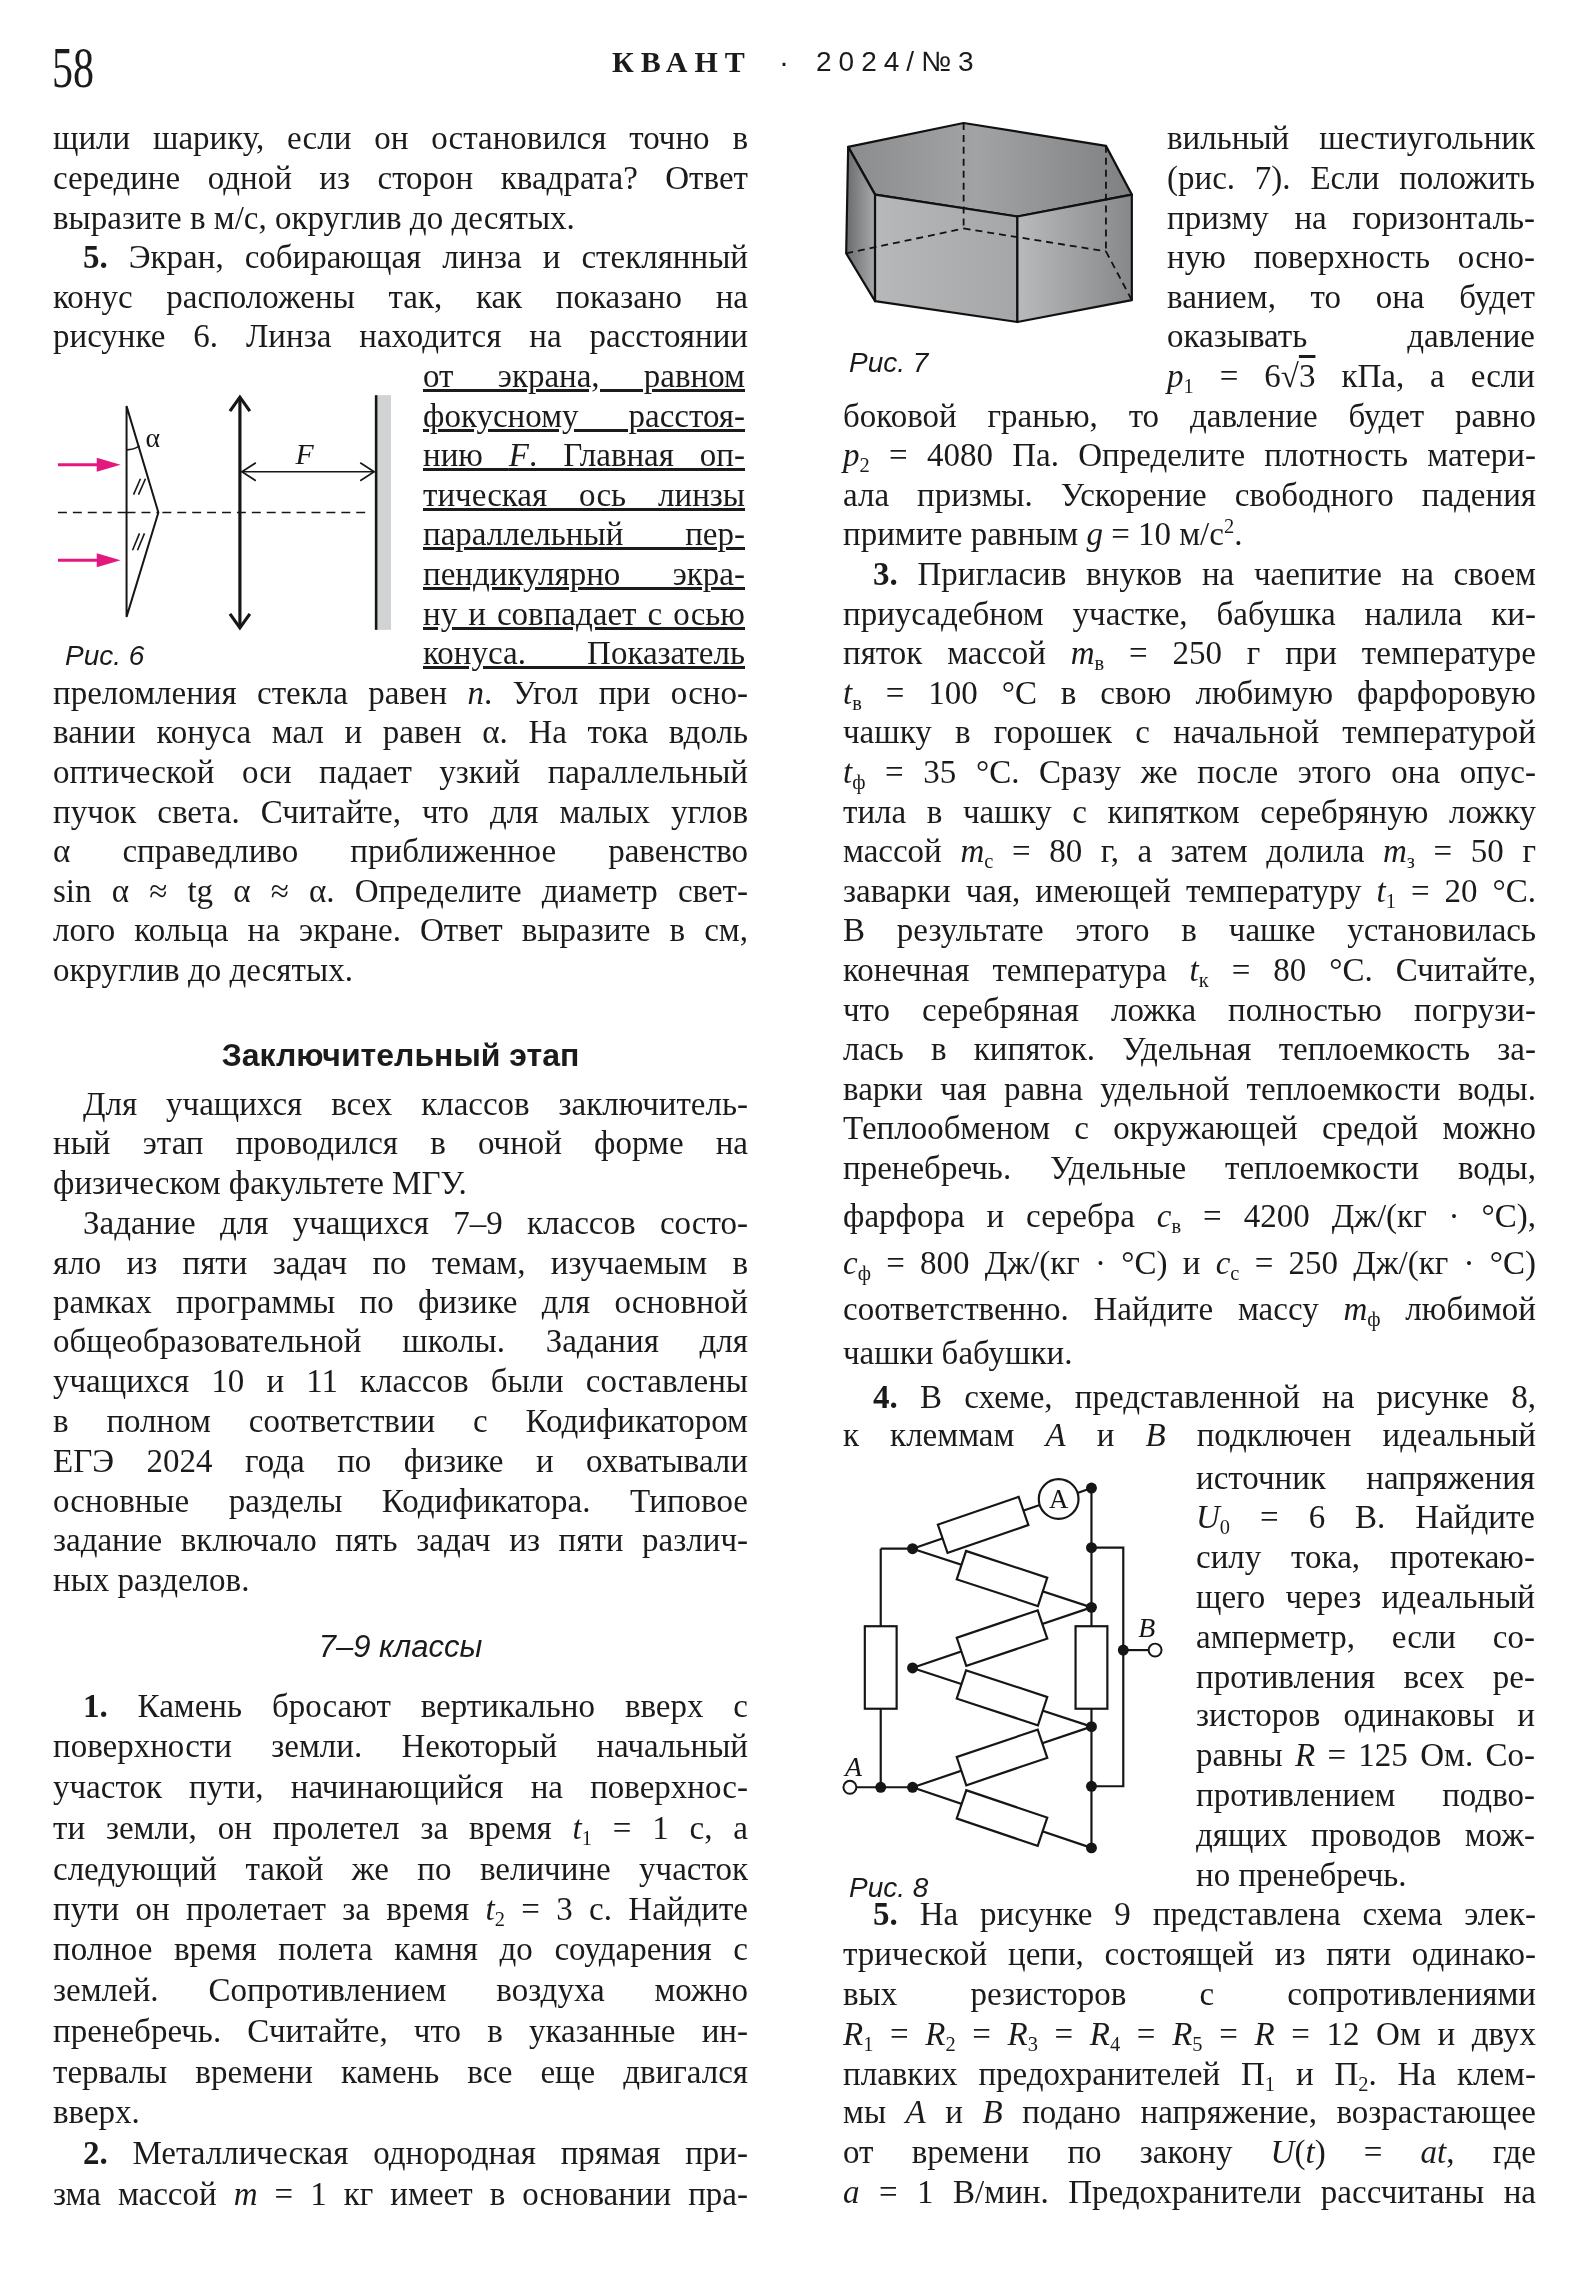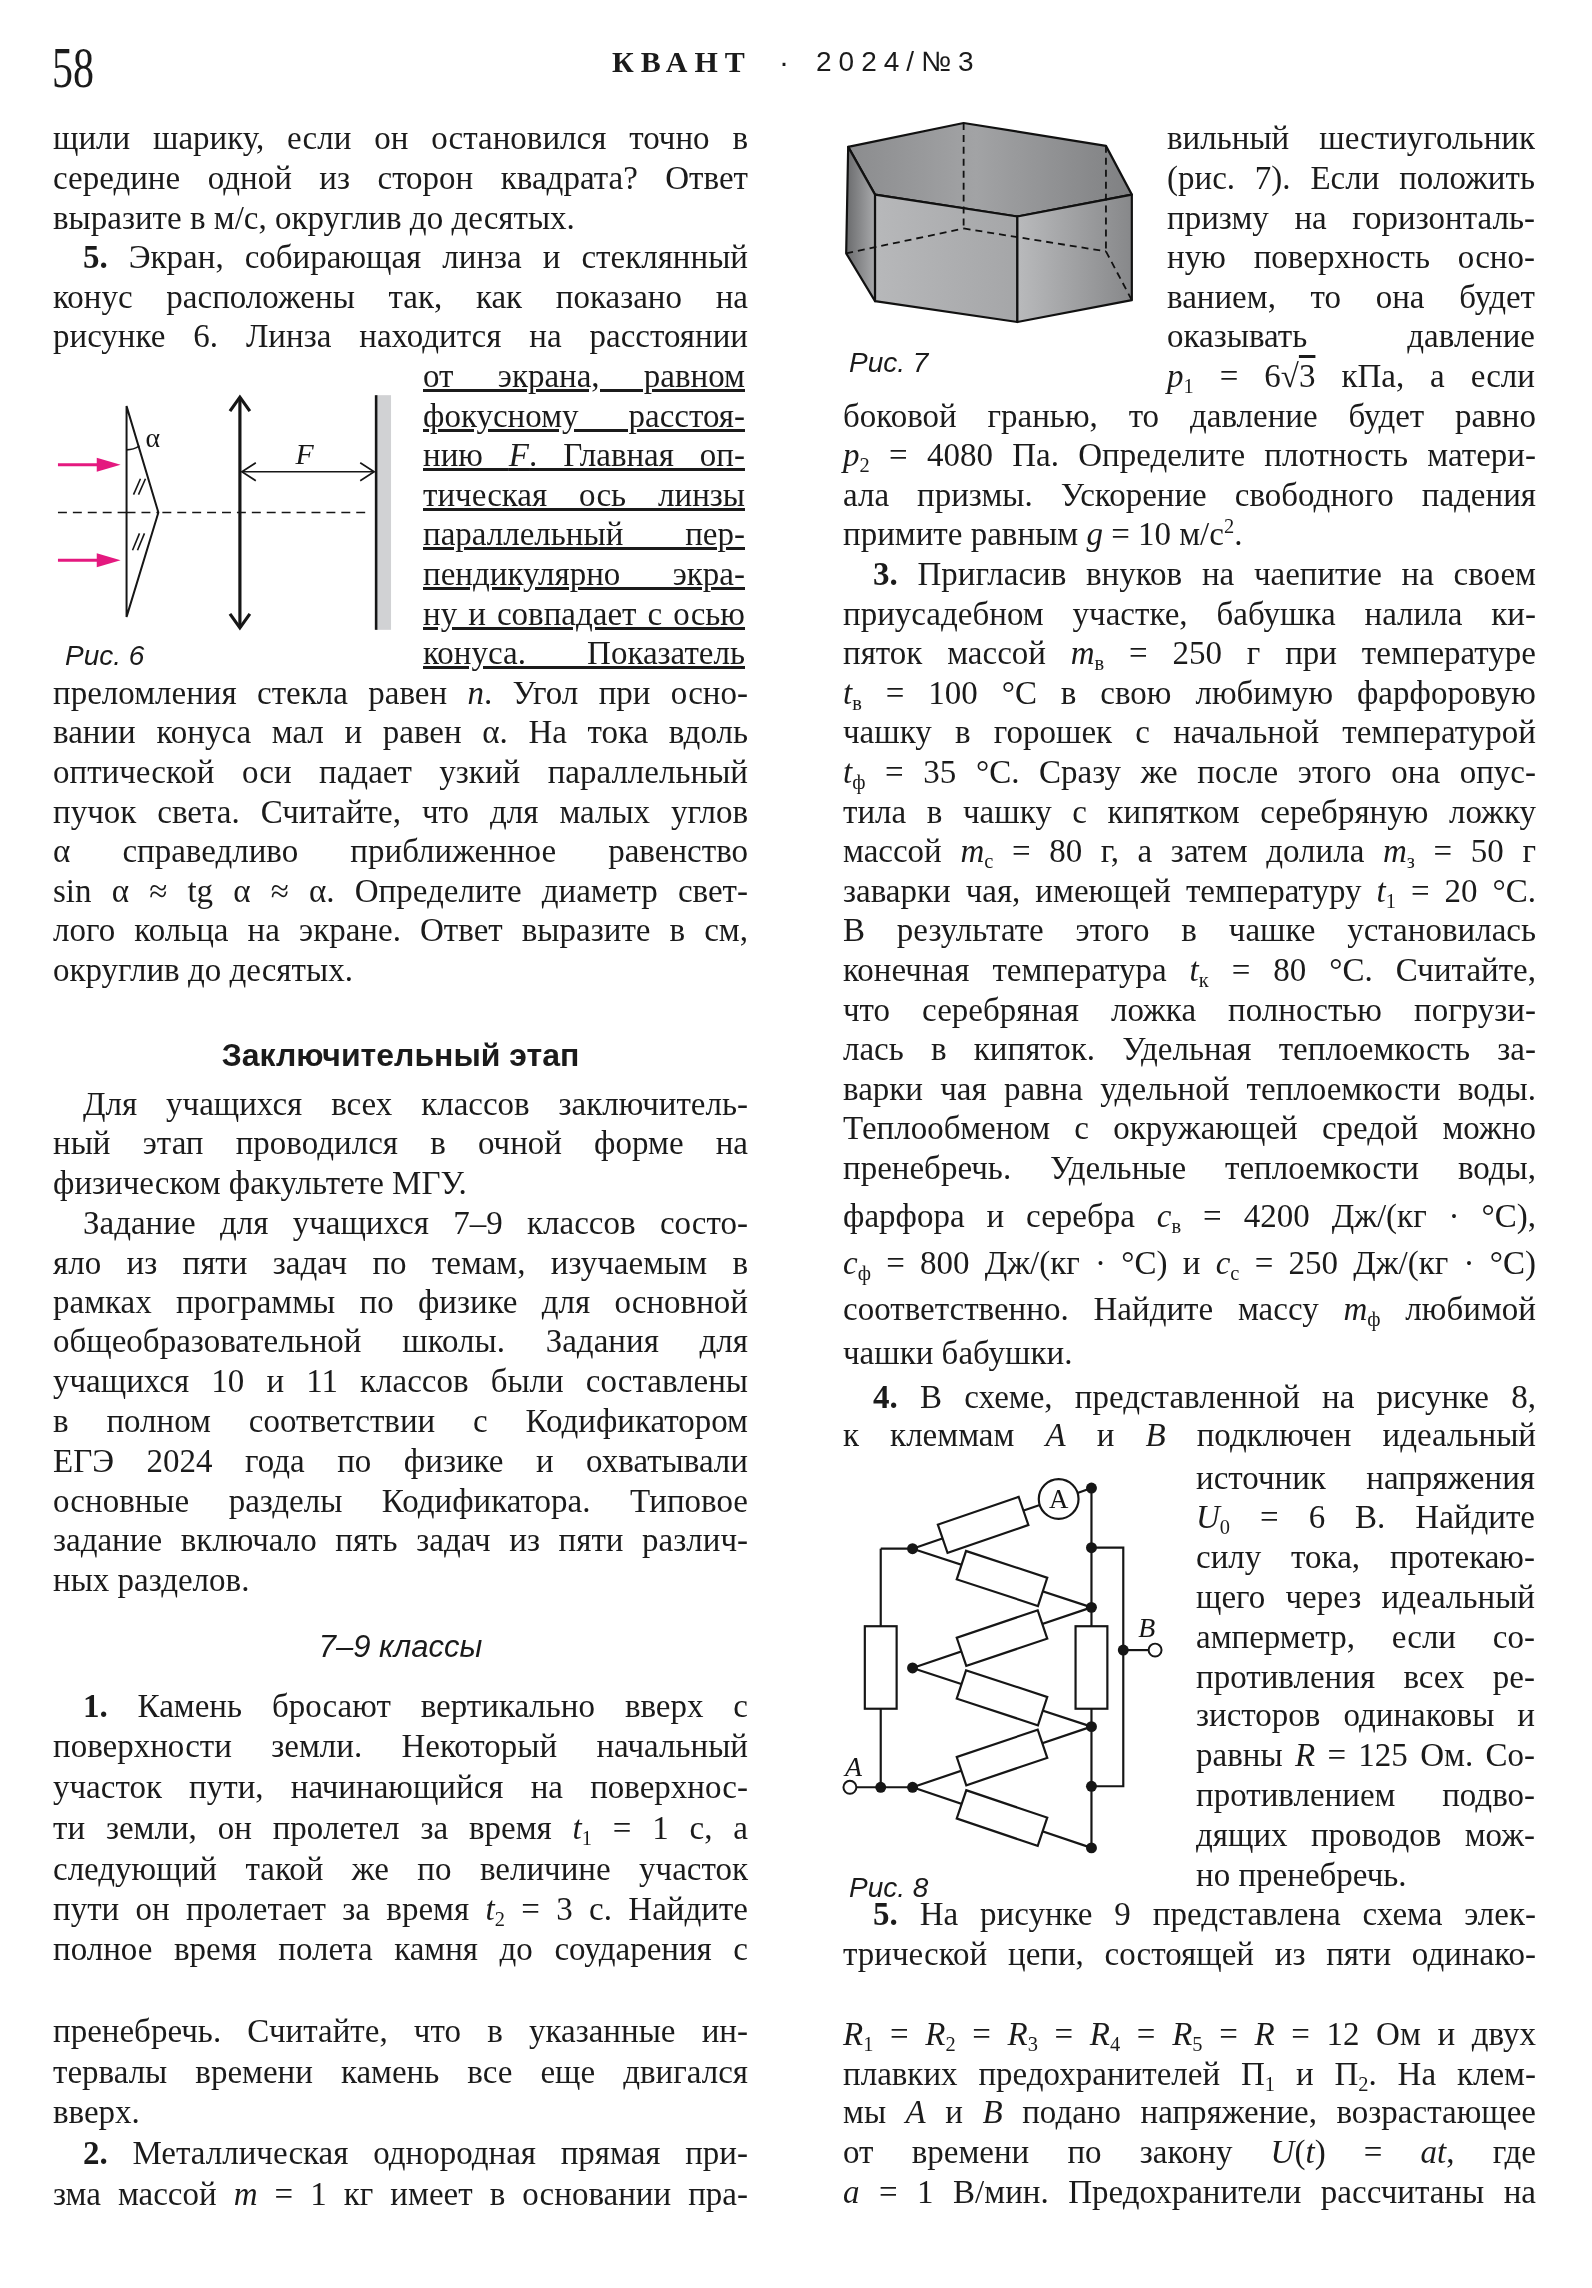--- a/index.html
+++ b/index.html
@@ -192,20 +192,21 @@
   <div class="ln lc j" style="top:1520px"><span>задание включало пять задач из пяти различ-</span></div>
   <div class="ln lc" style="top:1560px"><span>ных разделов.</span></div>
 
   <div class="ln lc j ind" style="top:1686px"><span class="b">1.</span><span> Камень бросают вертикально вверх с</span></div>
   <div class="ln lc j" style="top:1726px"><span>поверхности земли. Некоторый начальный</span></div>
   <div class="ln lc j" style="top:1767px"><span>участок пути, начинающийся на поверхнос-</span></div>
   <div class="ln lc j" style="top:1808px"><span>ти земли, он пролетел за время </span><span class="i">t</span><span class="sub">1</span><span> = 1 с, а</span></div>
   <div class="ln lc j" style="top:1849px"><span>следующий такой же по величине участок</span></div>
   <div class="ln lc j" style="top:1889px"><span>пути он пролетает за время </span><span class="i">t</span><span class="sub">2</span><span> = 3 с. Найдите</span></div>
   <div class="ln lc j" style="top:1929px"><span>полное время полета камня до соударения с</span></div>
+  <div class="ln lc j" style="top:1970px"><span>землей. Сопротивлением воздуха можно</span></div>
   <div class="ln lc j" style="top:2052px"><span>тервалы времени камень все еще двигался</span></div>
   <div class="ln lc j" style="top:2011px"><span>пренебречь. Считайте, что в указанные ин-</span></div>
   <div class="ln lc" style="top:2092px"><span>вверх.</span></div>
   <div class="ln lc j ind" style="top:2133px"><span class="b">2.</span><span> Металлическая однородная прямая при-</span></div>
   <div class="ln lc j" style="top:2174px"><span>зма массой </span><span class="i">m</span><span> = 1 кг имеет в основании пра-</span></div>
 
   <div class="ln rw7 j" style="top:118px"><span>вильный шестиугольник</span></div>
   <div class="ln rw7 j" style="top:158px"><span>(рис. 7). Если положить</span></div>
   <div class="ln rw7 j" style="top:198px"><span>призму на горизонталь-</span></div>
   <div class="ln rw7 j" style="top:237px"><span>ную поверхность осно-</span></div>
@@ -244,20 +245,21 @@
   <div class="ln rw8 j" style="top:1577px"><span>щего через идеальный</span></div>
   <div class="ln rw8 j" style="top:1617px"><span>амперметр, если со-</span></div>
   <div class="ln rw8 j" style="top:1657px"><span>противления всех ре-</span></div>
   <div class="ln rw8 j" style="top:1695px"><span>зисторов одинаковы и</span></div>
   <div class="ln rw8 j" style="top:1735px"><span>равны </span><span class="i">R</span><span> = 125 Ом. Со-</span></div>
   <div class="ln rw8 j" style="top:1775px"><span>противлением подво-</span></div>
   <div class="ln rw8 j" style="top:1815px"><span>дящих проводов мож-</span></div>
   <div class="ln rw8" style="top:1855px"><span>но пренебречь.</span></div>
   <div class="ln rc j ind" style="top:1894px"><span class="b">5.</span><span> На рисунке 9 представлена схема элек-</span></div>
   <div class="ln rc j" style="top:1934px"><span>трической цепи, состоящей из пяти одинако-</span></div>
+  <div class="ln rc j" style="top:1974px"><span>вых резисторов с сопротивлениями</span></div>
   <div class="ln rc j" style="top:2014px"><span class="i">R</span><span class="sub">1</span><span> = </span><span class="i">R</span><span class="sub">2</span><span> = </span><span class="i">R</span><span class="sub">3</span><span> = </span><span class="i">R</span><span class="sub">4</span><span> = </span><span class="i">R</span><span class="sub">5</span><span> = </span><span class="i">R</span><span> = 12 Ом и двух</span></div>
   <div class="ln rc j" style="top:2054px"><span>плавких предохранителей П</span><span class="sub">1</span><span> и П</span><span class="sub">2</span><span>. На клем-</span></div>
   <div class="ln rc j" style="top:2092px"><span>мы </span><span class="i">A</span><span> и </span><span class="i">B</span><span> подано напряжение, возрастающее</span></div>
   <div class="ln rc j" style="top:2132px"><span>от времени по закону </span><span class="i">U</span><span>(</span><span class="i">t</span><span>) = </span><span class="i">at</span><span>, где</span></div>
   <div class="ln rc j" style="top:2172px"><span class="i">a</span><span> = 1 В/мин. Предохранители рассчитаны на</span></div>
 
 </div>
 
 
 </body></html>

